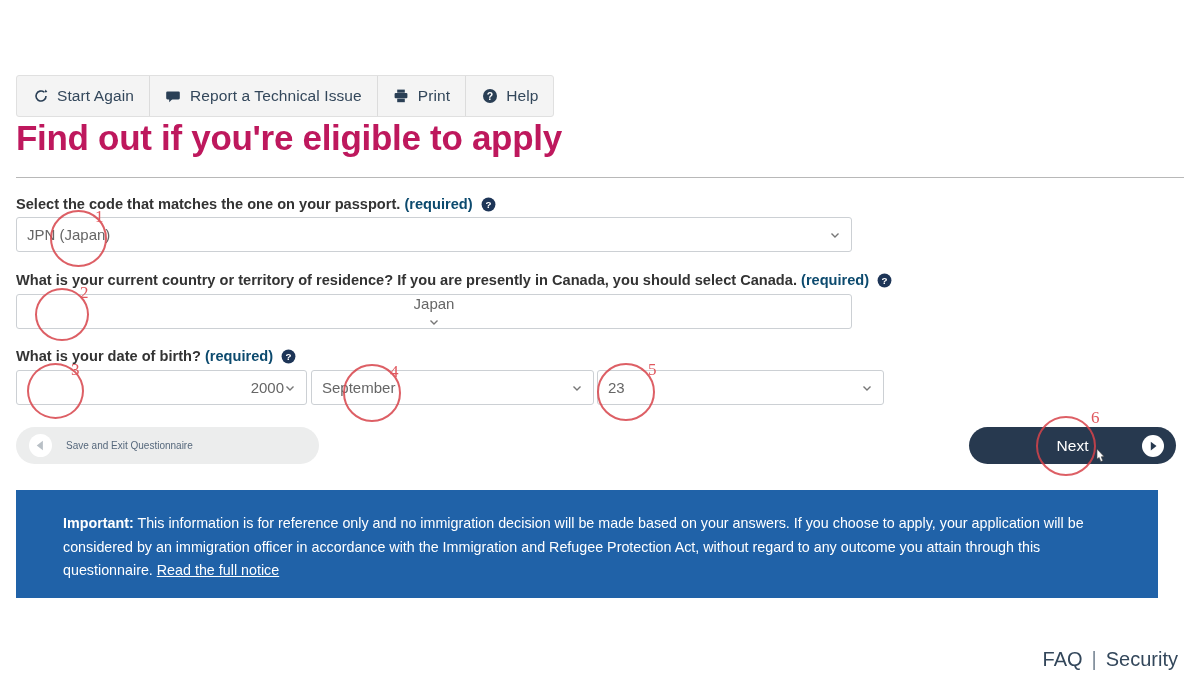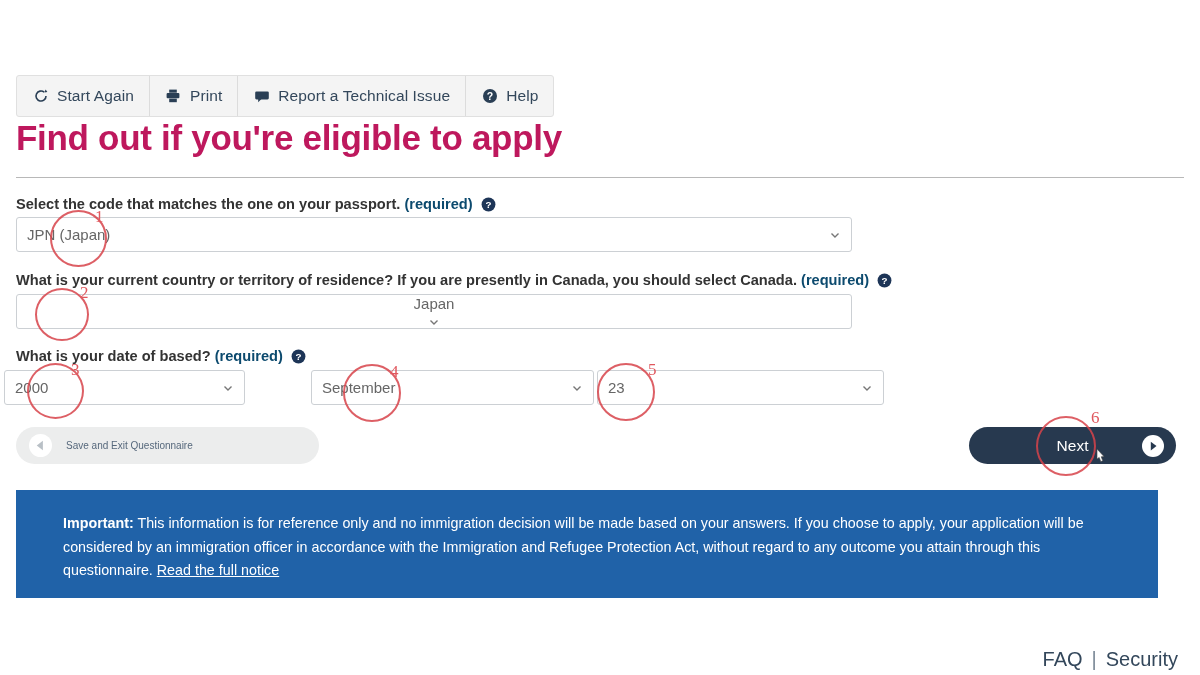--- a/index.html
+++ b/index.html
@@ -251,45 +251,45 @@
 <div class="toolbar">
 
   <div class="tool-btn">
     <span class="tool-icon">
       <svg viewBox="0 0 16 16" width="16" height="16" fill="none" stroke="currentColor" stroke-width="1.6">
         <path d="M13 8A5 5 0 1 1 11.2 4.2"></path>
         <path d="M12.6 1.4 L11.4 4.6 L14.4 4.0" fill="currentColor" stroke="none"></path>
       </svg>
     </span>
     <span>Start Again</span>
+  </div>
+
+  <div class="tool-btn">
+    <span class="tool-icon">
+      <svg viewBox="0 0 16 16" width="16" height="16" fill="currentColor">
+        <rect x="1.2" y="3.4" width="13.6" height="8" rx="1.3"></rect>
+        <path d="M4.2 11 L4.2 14.2 L7.4 11 Z"></path>
+      </svg>
+    </span>
+    <span>Report a Technical Issue</span>
   </div>
 
   <div class="tool-btn">
     <span class="tool-icon">
       <svg viewBox="0 0 16 16" width="16" height="16" fill="currentColor">
         <rect x="4.2" y="1.6" width="7.6" height="3.1"></rect>
         <rect x="1.6" y="5" width="12.8" height="5.3" rx="1"></rect>
         <rect x="4.2" y="10.6" width="7.6" height="3.6"></rect>
       </svg>
     </span>
     <span>Print</span>
   </div>
 
   <div class="tool-btn">
     <span class="tool-icon">
-      <svg viewBox="0 0 16 16" width="16" height="16" fill="currentColor">
-        <rect x="1.2" y="3.4" width="13.6" height="8" rx="1.3"></rect>
-        <path d="M4.2 11 L4.2 14.2 L7.4 11 Z"></path>
-      </svg>
-    </span>
-    <span>Report a Technical Issue</span>
-  </div>
-
-  <div class="tool-btn">
-    <span class="tool-icon">
       <svg viewBox="0 0 16 16" width="16" height="16">
         <circle cx="8" cy="8" r="7" fill="currentColor"></circle>
         <text x="8" y="11.8" text-anchor="middle" font-size="10.5" font-weight="bold" fill="#ffffff" font-family="Liberation Sans, sans-serif">?</text>
       </svg>
     </span>
     <span>Help</span>
   </div>
 
 </div>
 
@@ -330,31 +330,31 @@
 <div class="select-box" style="left:16px; top:294px; width:836px;flex-direction:column;">
   <span class="val">Japan</span>
   <span class="chev">
     <svg viewBox="0 0 12 12" width="12" height="12" fill="none" stroke="currentColor" stroke-width="1.4">
       <path d="M2.5 4.5 L6 8 L9.5 4.5"></path>
     </svg>
   </span>
 </div>
 
 <div class="q-label" style="left:16px; top:348px;">
-  <span>What is your date of based?</span>
+  <span>What is your date of birth?</span>
   <span class="req">(required)</span>
   <span class="help-icon">
     <svg viewBox="0 0 16 16" width="15" height="15">
       <circle cx="8" cy="8" r="7.4" fill="#1d3557"></circle>
       <text x="8" y="11.8" text-anchor="middle" font-size="10.5" font-weight="bold" fill="#ffffff" font-family="Liberation Sans, sans-serif">?</text>
     </svg>
   </span>
 </div>
 
-<div class="select-box" style="left:4px; top:370px; width:241px;">
+<div class="select-box" style="left:16px; top:370px; width:291px;text-align:right;">
   <span class="val">2000</span>
   <span class="chev">
     <svg viewBox="0 0 12 12" width="12" height="12" fill="none" stroke="currentColor" stroke-width="1.4">
       <path d="M2.5 4.5 L6 8 L9.5 4.5"></path>
     </svg>
   </span>
 </div>
 
 <div class="select-box" style="left:311px; top:370px; width:283px;">
   <span class="val">September</span>

